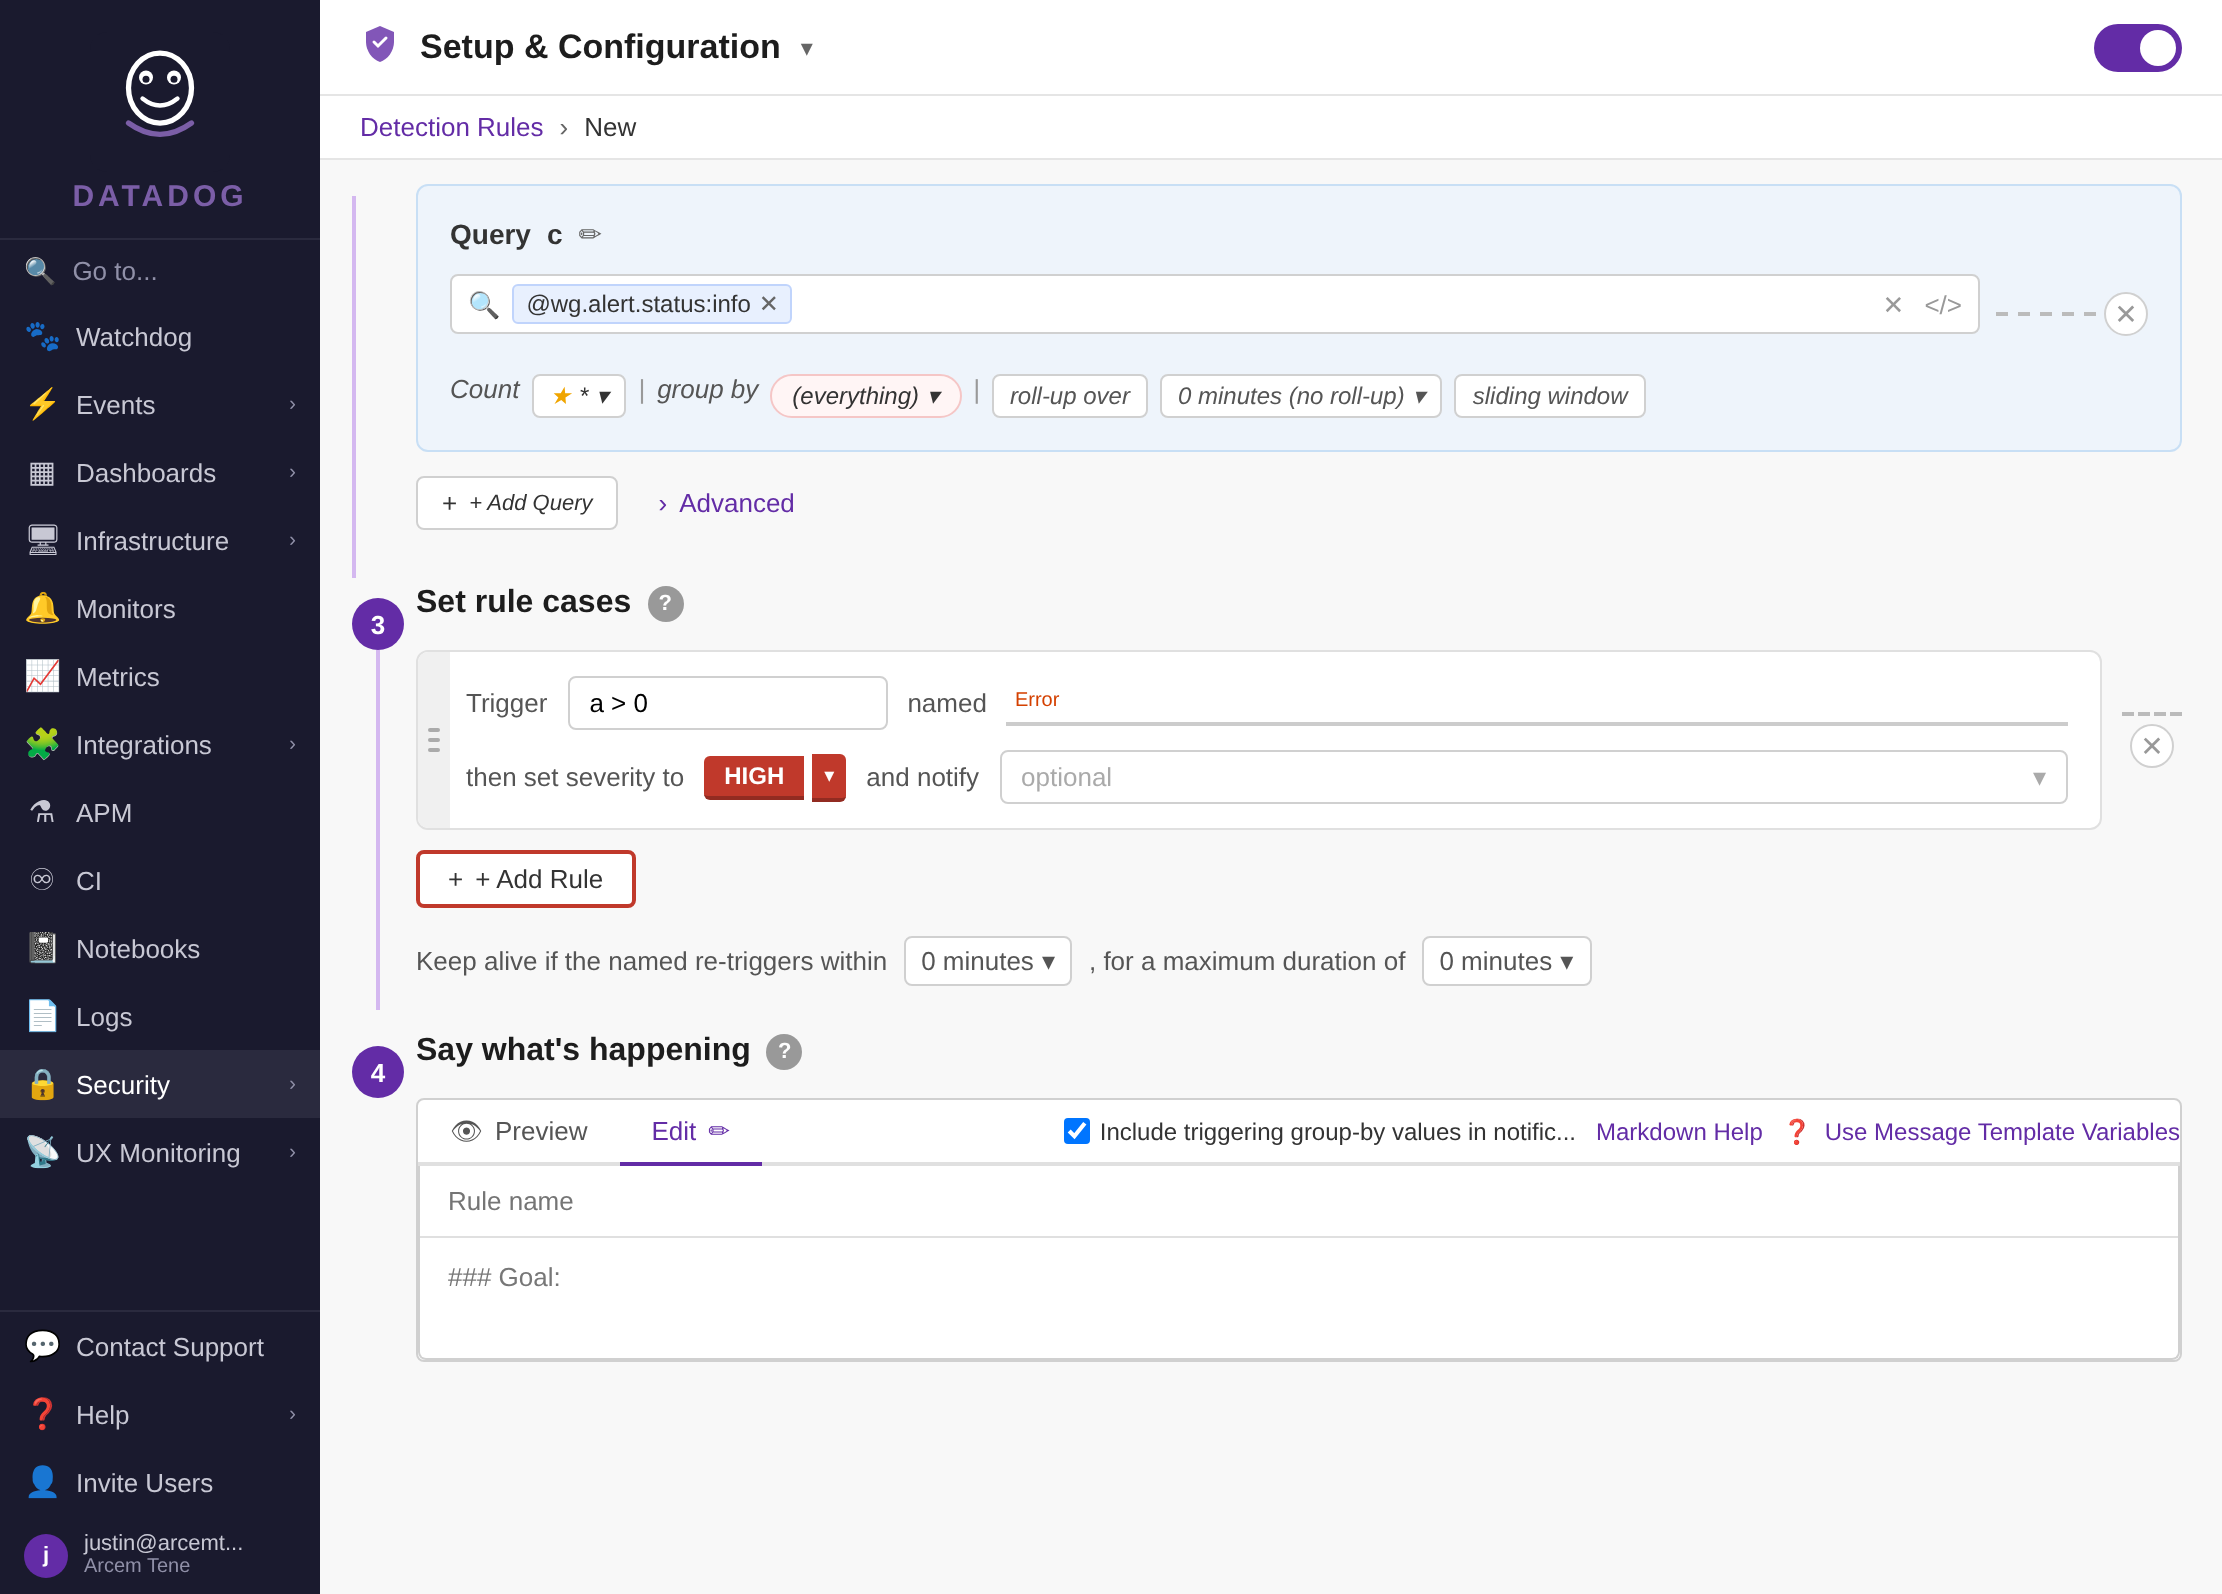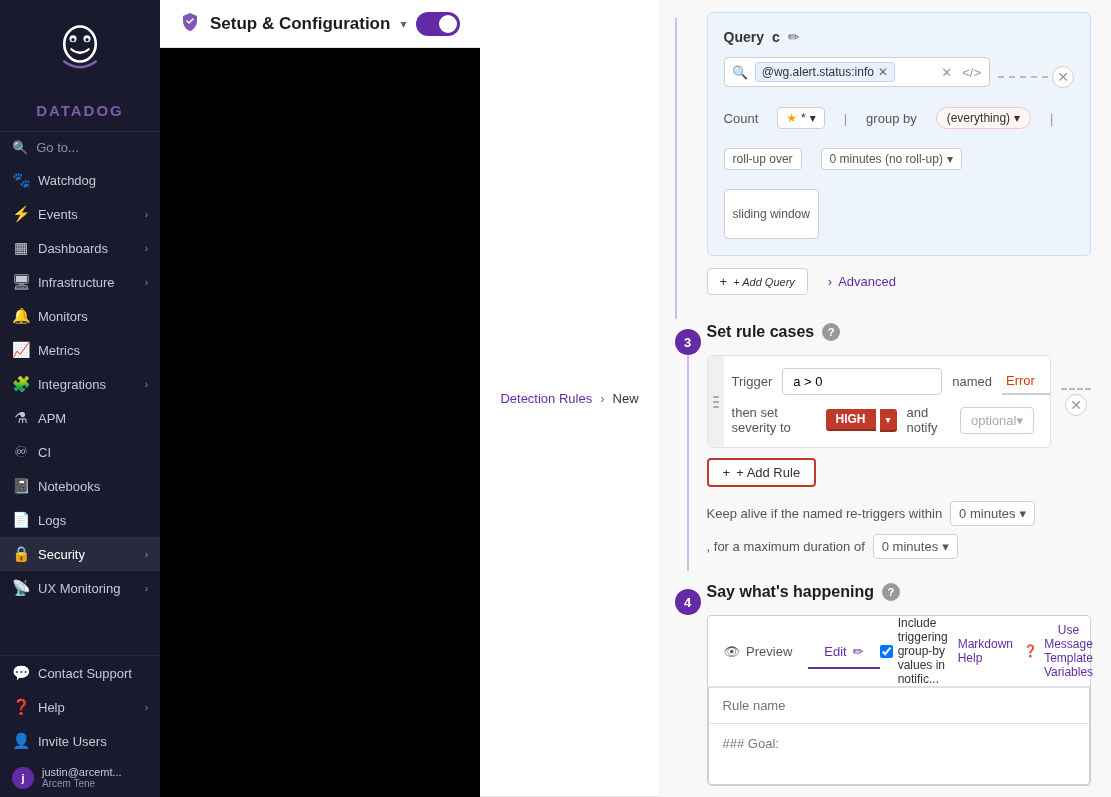--- a/index.html
+++ b/index.html
@@ -25,21 +25,21 @@
     }
     .logo-icon {
       width: 70px;
       height: 70px;
     }
     .logo-text {
       font-size: 15px;
       font-weight: 800;
       color: #7b5ea7;
       letter-spacing: 2px;
-      margin-top: 16px;
+      margin-top: 4px;
     }
     .sidebar-search {
       display: flex;
       align-items: center;
       padding: 8px 12px;
       gap: 8px;
       color: #9090a8;
       cursor: pointer;
     }
     .sidebar-item {
@@ -61,23 +61,23 @@
     .sidebar-item .icon { font-size: 15px; width: 18px; text-align: center; }
     .sidebar-bottom {
       margin-top: auto;
       border-top: 1px solid #2a2a3e;
     }
 
     
     #main {
       flex: 1;
       display: flex;
-      flex-direction: row;
+      flex-direction: column;
       overflow: hidden;
-      background: #000000;
+      background: #14b8a6;
     }
 
     
     .header {
       display: flex;
       align-items: center;
       padding: 0 20px;
       height: 48px;
       background: #fff;
       border-bottom: 1px solid #e5e5e5;
@@ -167,23 +167,23 @@
       color: #333;
       display: flex;
       align-items: center;
       gap: 4px;
     }
     .filter-tag .x { color: #666; cursor: pointer; }
     .filter-clear { margin-left: auto; color: #999; cursor: pointer; }
     .filter-code { color: #999; cursor: pointer; margin-left: 4px; }
     .query-controls {
       display: flex;
-      align-items: center;
-      gap: 19px;
+      gap: 6px;
       flex-wrap: wrap;
+      font-style: italic;
     }
     .ctrl-label { color: #555; font-size: 13px; }
     .ctrl-btn {
       display: flex;
       align-items: center;
       gap: 4px;
       background: #fff;
       border: 1px solid #d0d0d0;
       border-radius: 4px;
       padding: 3px 8px;
@@ -214,21 +214,21 @@
       border-radius: 4px;
       padding: 3px 8px;
       font-size: 12px;
       color: #555;
       cursor: pointer;
     }
     .sliding-btn {
       background: #fff;
       border: 1px solid #d0d0d0;
       border-radius: 4px;
-      padding: 17px 8px;
+      padding: 3px 8px;
       font-size: 12px;
       color: #555;
       cursor: pointer;
     }
     .remove-btn {
       width: 22px;
       height: 22px;
       background: #fff;
       border: 1px solid #d0d0d0;
       border-radius: 50%;
@@ -715,21 +715,21 @@
           <div class="drag-handle">
             <span></span>
               <span></span>
               <span></span>
           </div>
           <div class="rule-case-inner rule-case-padded">
             <div class="trigger-row">
               <span class="trigger-label">Trigger</span>
               <input class="trigger-input" value="a &gt; 0" style="">
               <span class="named-label">named</span>
-              <input class="name-input" value="Error" style="color: rgb(212, 64, 0); border-bottom: 2px solid rgb(204, 204, 204); border-top: none; border-left: none; border-right: none; padding: 5px 4px; font-size: 13px; flex: 1 1 0%; outline: none; background: transparent;">
+              <input class="name-input" value="Error" style="color: rgb(212, 64, 0); border-bottom: 2px solid rgb(204, 204, 204); border-top: none; border-left: none; border-right: none; padding: 5px 4px; font-size: 10px; flex: 1 1 0%; outline: none; background: transparent;">
             </div>
             <div class="severity-row">
               <span class="severity-label">then set severity to</span>
               <div class="severity-select">
                 <span class="severity-badge">HIGH</span>
                 <button class="severity-chevron-btn">▾</button>
               </div>
               <span class="notify-label">and notify</span>
               <div class="notify-select">
                 <span style="color:#aaa;">optional</span>

